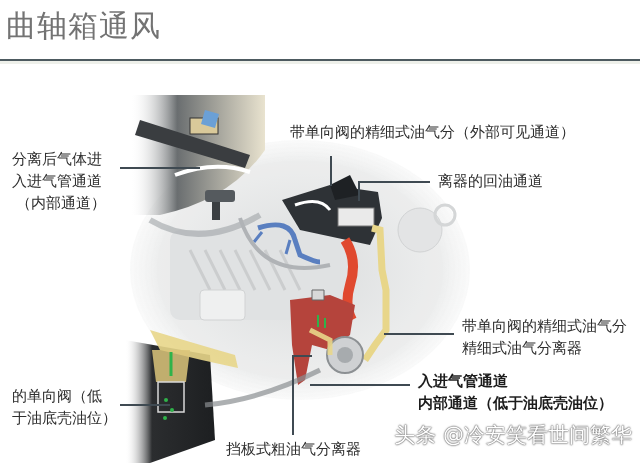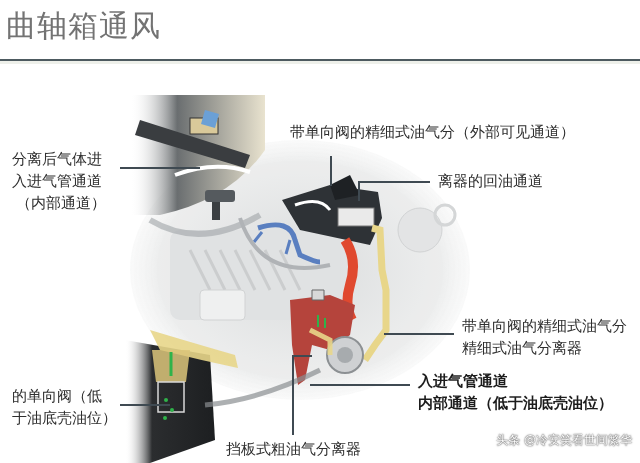--- a/index.html
+++ b/index.html
@@ -5,21 +5,21 @@
   html, body { margin: 0; padding: 0; background: #ffffff; }
   body { width: 640px; height: 463px; position: relative; overflow: hidden;
          font-family: "DejaVu Serif", "Liberation Serif", serif; color: #2b2b2b; }
   .title { position: absolute; left: 6px; top: 6px; font-size: 30px; color: #737373;
            font-family: "DejaVu Sans", "Liberation Sans", sans-serif; letter-spacing: 1px; }
   .sep { position: absolute; left: 0; top: 59px; width: 640px; height: 2px; background: #4d5a60; }
   .sep2 { position: absolute; left: 0; top: 61px; width: 640px; height: 3px; background: #eef0ea; }
   .label { position: absolute; font-size: 15px; line-height: 22px; color: #2e2e2e; white-space: nowrap; }
   .label.bold { font-family: "DejaVu Sans", "Liberation Sans", sans-serif; font-weight: bold; color: #1c1c1c; }
   .lead { position: absolute; background: #3f4a52; }
-  .watermark { position: absolute; right: 8px; bottom: 14px; font-size: 12px; color: #ffffff;
+  .watermark { position: absolute; right: 8px; bottom: 14px; font-size: 21px; color: #ffffff;
                font-family: "DejaVu Sans", "Liberation Sans", sans-serif;
                text-shadow: 0 0 2px #555, 0 0 1px #333; }
   svg { position: absolute; left: 0; top: 0; }
 </style>
 </head>
 <body>
 
 <div class="title">曲轴箱通风</div>
 <div class="sep"></div>
 <div class="sep2"></div>

